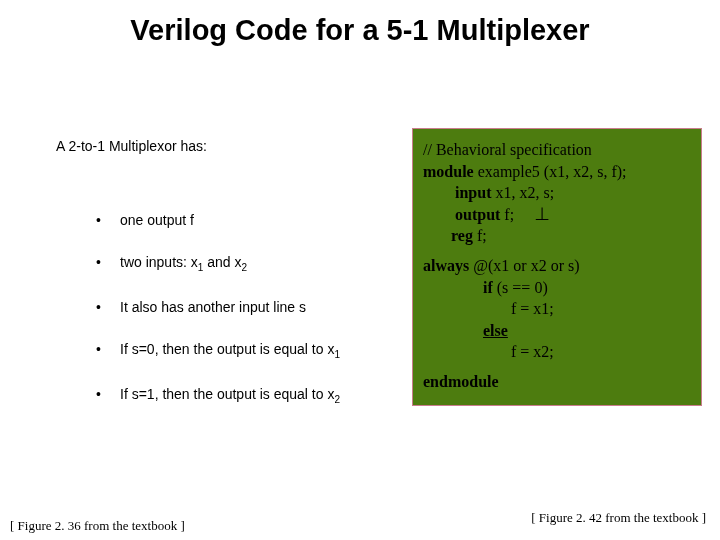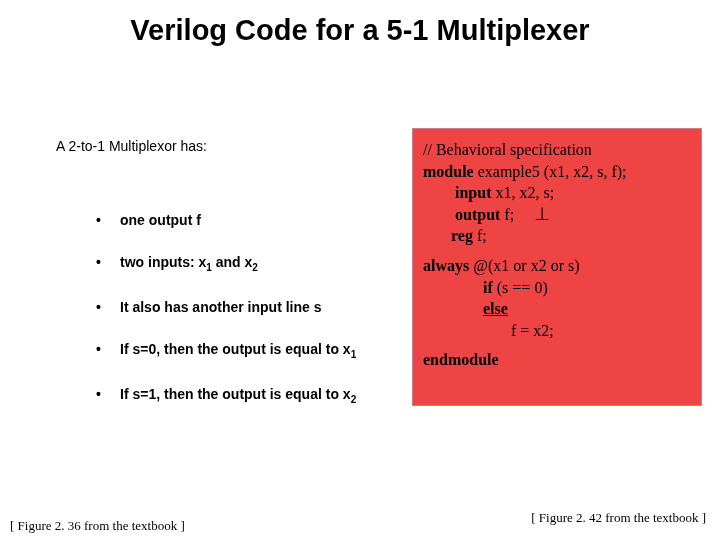--- a/index.html
+++ b/index.html
@@ -30,37 +30,37 @@
     top: 170px;
     width: 340px;
   }
   .bullets li {
     list-style: none;
     font-size: 14px;
     margin: 26px 0;
     color: #000;
     position: relative;
     padding-left: 24px;
-    font-weight: bold;
+    font-weight: normal;
   }
   .bullets li::before {
     content: "•";
     position: absolute;
     left: 0;
     top: 0;
   }
   .sub { font-size: 10px; vertical-align: sub; }
   .codebox {
     position: absolute;
     right: 18px;
     top: 128px;
     width: 272px;
     height: 260px;
     border: 1px solid #c97c8c;
-    background: #ef4444;
+    background: #4d7c0f;
     font-family: "Times New Roman", serif;
     font-size: 16px;
     padding: 10px 6px 6px 10px;
     line-height: 1.35;
   }
   .kw { font-weight: bold; color: #000; }
   .caption-left {
     position: absolute;
     left: 10px;
     bottom: 6px;
@@ -105,20 +105,21 @@
 
 <div class="codebox">
   <div>// Behavioral specification</div>
   <div><span class="kw">module</span><span>  example5 (x1, x2, s, f);</span></div>
   <div style="margin-left:32px;"><span class="kw">input</span><span>  x1, x2, s;</span></div>
   <div style="margin-left:32px;"><span class="kw">output</span><span>  f;</span><span class="cursor">⊥</span></div>
   <div style="margin-left:28px;"><span class="kw">reg</span><span>  f;</span></div>
   <div style="height:8px;"></div>
   <div style=""><span class="kw">always</span><span> @(x1 or x2 or s)</span></div>
   <div style="margin-left:60px;"><span class="kw">if</span><span> (s == 0)</span></div>
+  <div style="margin-left:88px;">f = x1;</div>
   <div style="margin-left:60px;text-decoration:underline;" class="kw">else</div>
   <div style="margin-left:88px;">f = x2;</div>
   <div style="height:8px;"></div>
   <div class="kw">endmodule</div>
 </div>
 
 <div class="caption-left">[ Figure 2. 36 from the textbook ]</div>
 <div class="caption-right">[ Figure 2. 42 from the textbook ]</div>
 
 </body></html>

